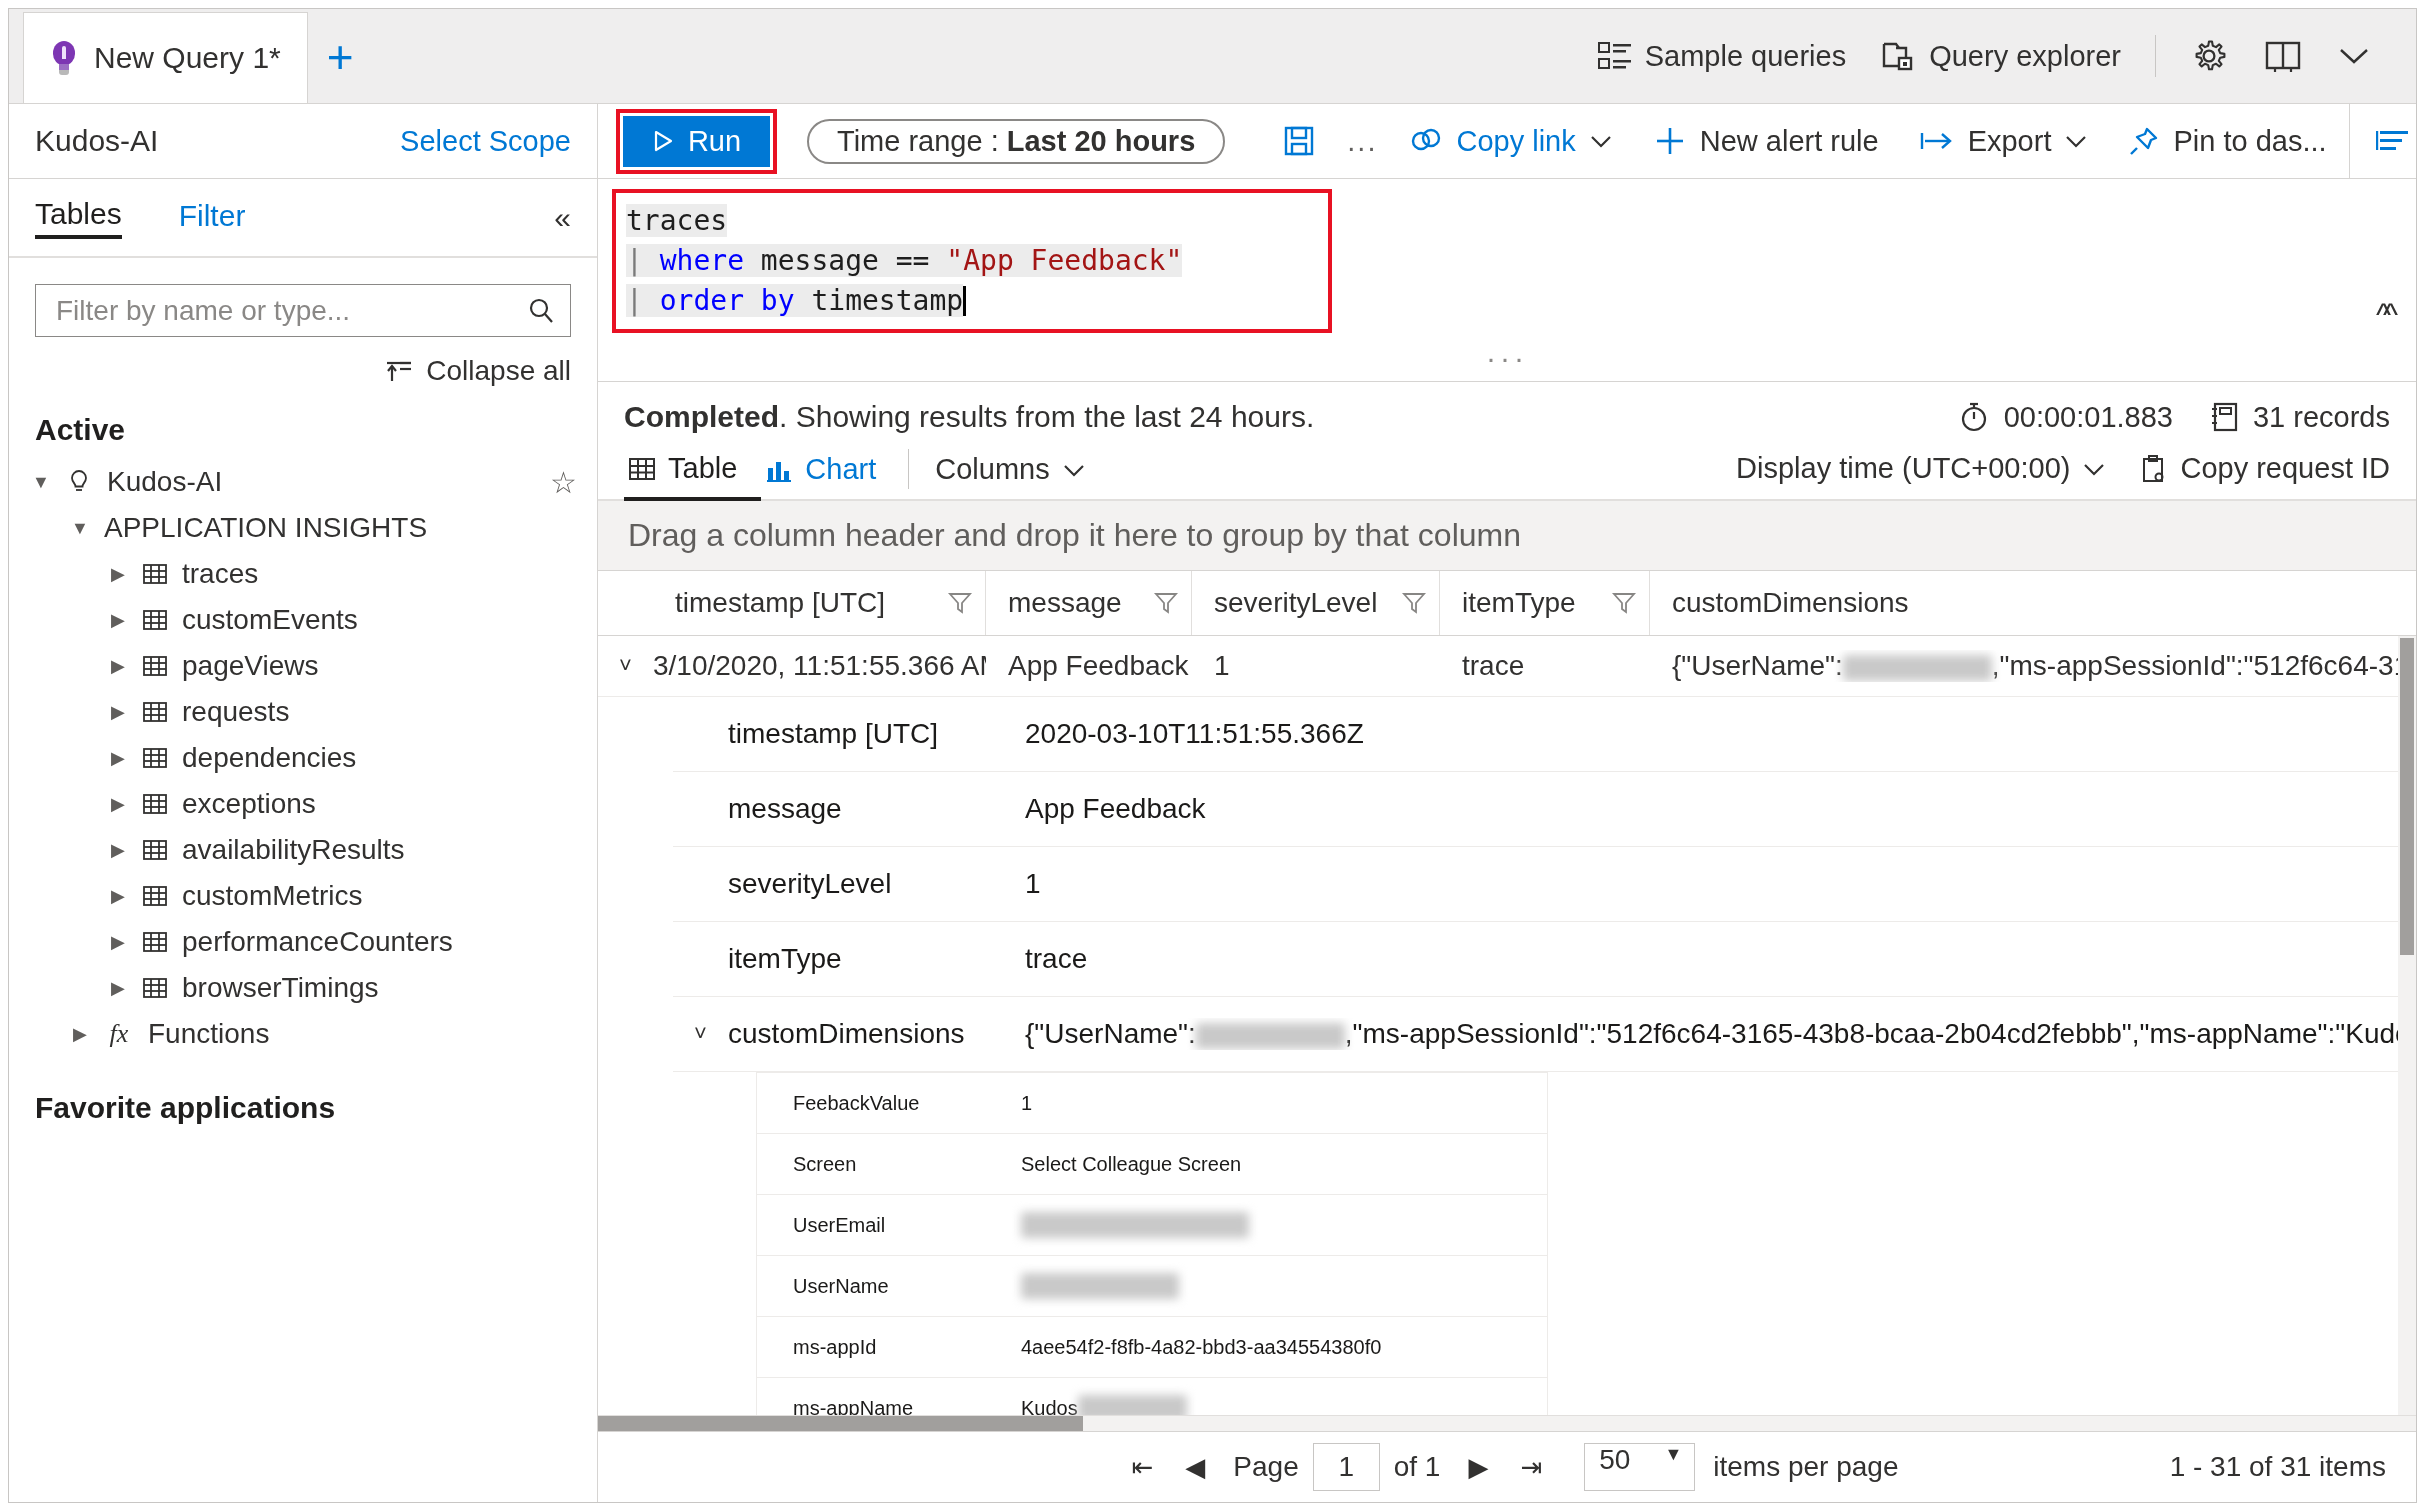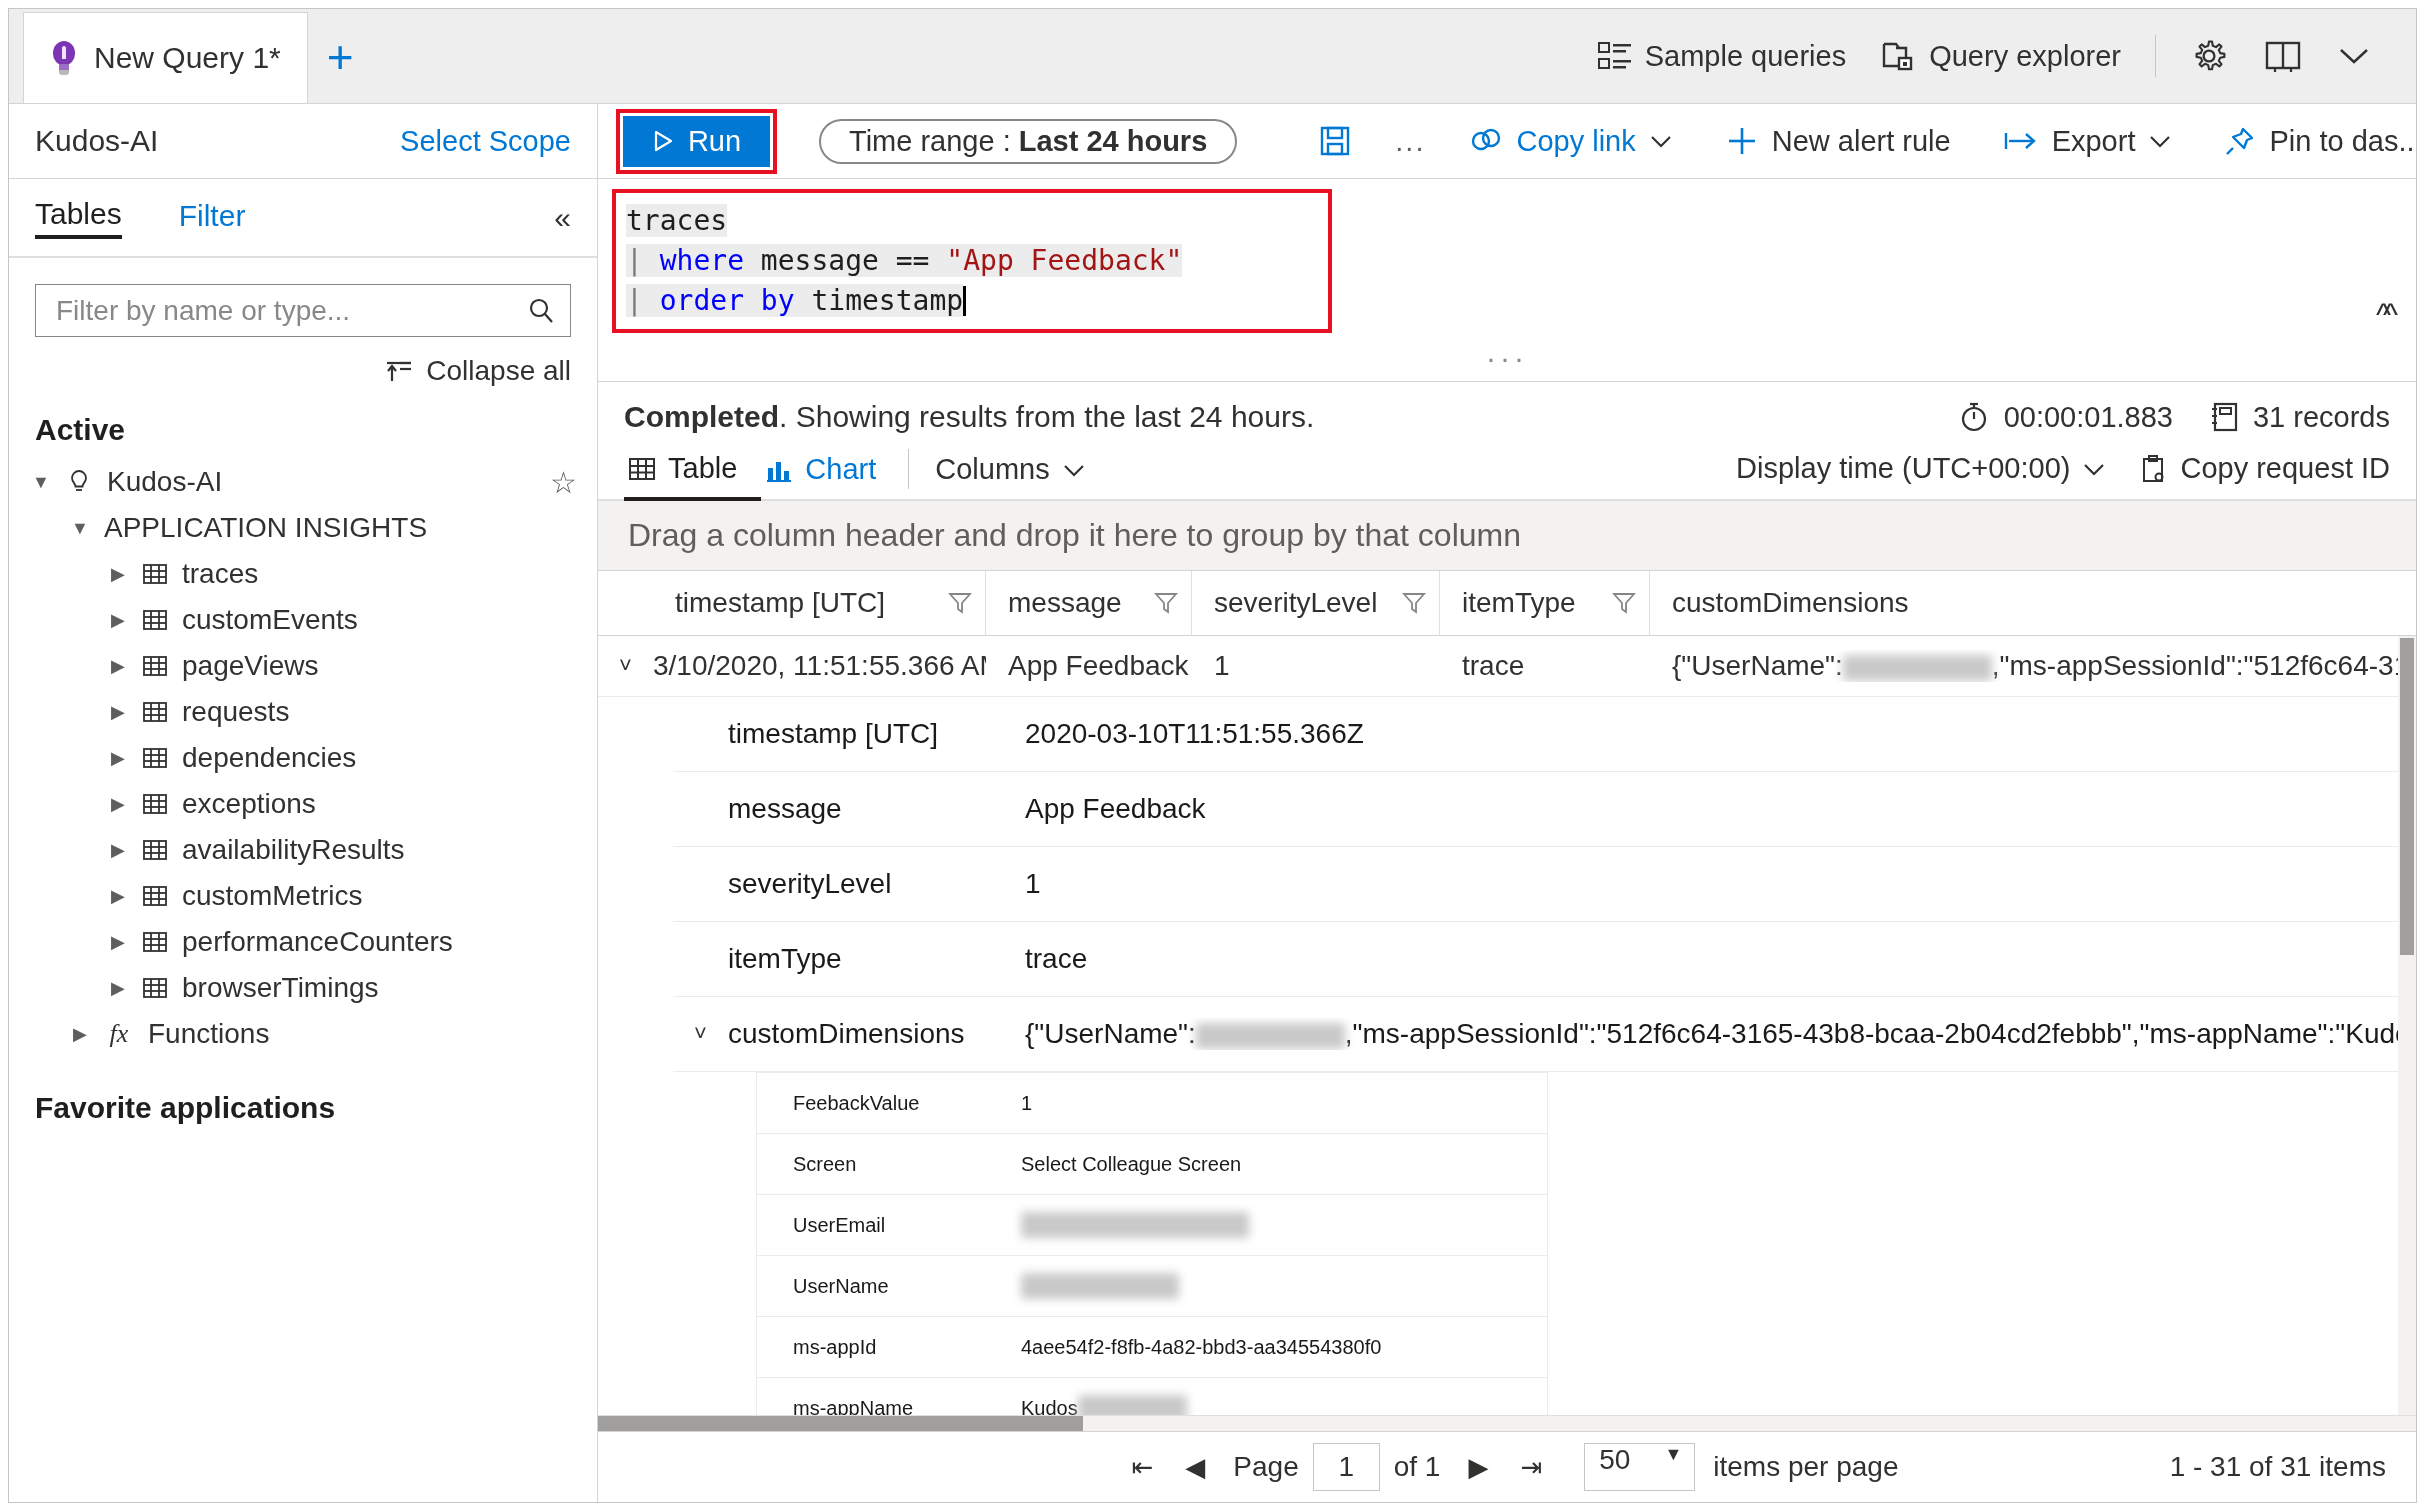--- a/index.html
+++ b/index.html
@@ -108,21 +108,21 @@
     padding: 0 26px;
     border-right: 1px solid #d6d4d2;
     flex: none;
   }
   .scope-name { font-size: 30px; color: #323130; }
   .scope-select {
     margin-left: auto; font-size: 29px; color: #0078d4; cursor: pointer;
   }
   .cmdbar-main {
     flex: 1; display: flex; align-items: center;
-    padding-left: 18px; gap: 16px;
+    padding-left: 18px; gap: 4px;
     height: 100%;
     overflow: hidden;
   }
   .runwrap {
     border: 4px solid #e81123;
     padding: 3px;
     display: inline-flex;
     flex: none;
   }
   .runbtn {
@@ -423,21 +423,21 @@
             <svg width="22" height="24" viewBox="0 0 22 24">
               <polygon points="4,3 19,12 4,21" fill="none" stroke="#ffffff" stroke-width="2.2" stroke-linejoin="round"></polygon>
             </svg>
           </span>
           <span>Run</span>
         </button>
       </div>
 
       <div class="timerange">
         <span>Time range : </span>
-        <b>Last 24 hours</b>
+        <b>Last 20 hours</b>
       </div>
 
       <div class="vsep"></div>
 
       <div class="cmd">
         <span class="ic">
           <svg width="32" height="32" viewBox="0 0 32 32">
             <rect x="3" y="3" width="26" height="26" fill="none" stroke="#0078d4" stroke-width="2.4"></rect>
             <rect x="9" y="3" width="14" height="10" fill="none" stroke="#0078d4" stroke-width="2.4"></rect>
             <rect x="9" y="19" width="14" height="10" fill="none" stroke="#0078d4" stroke-width="2.4"></rect>

